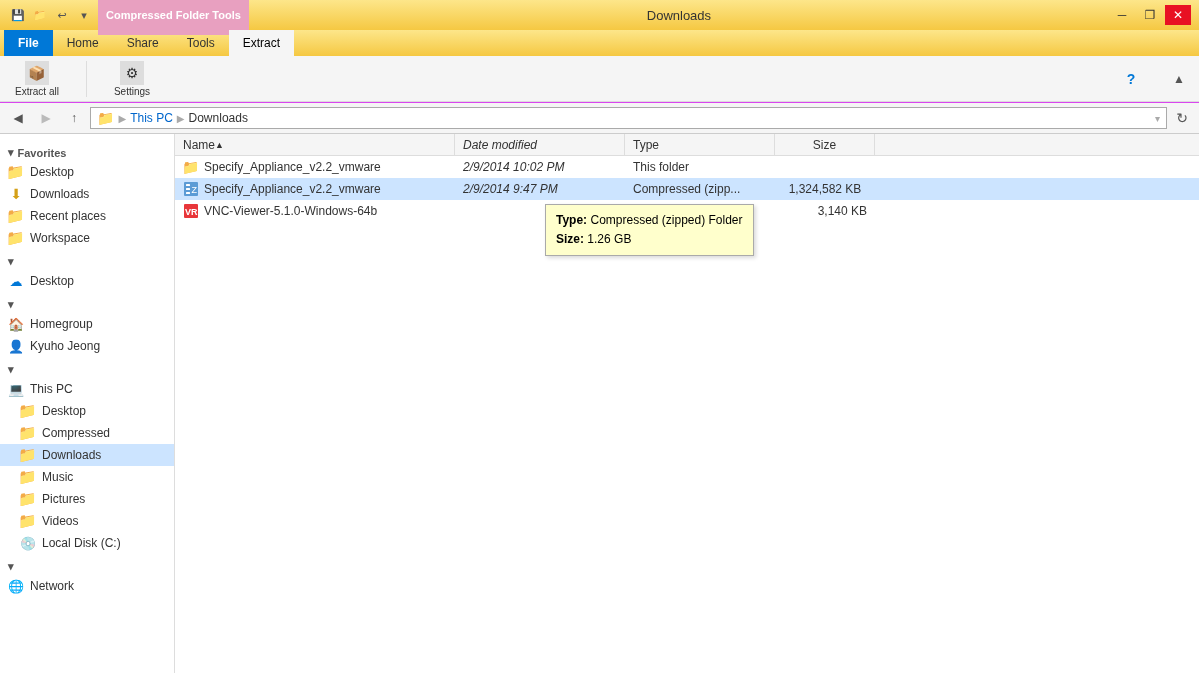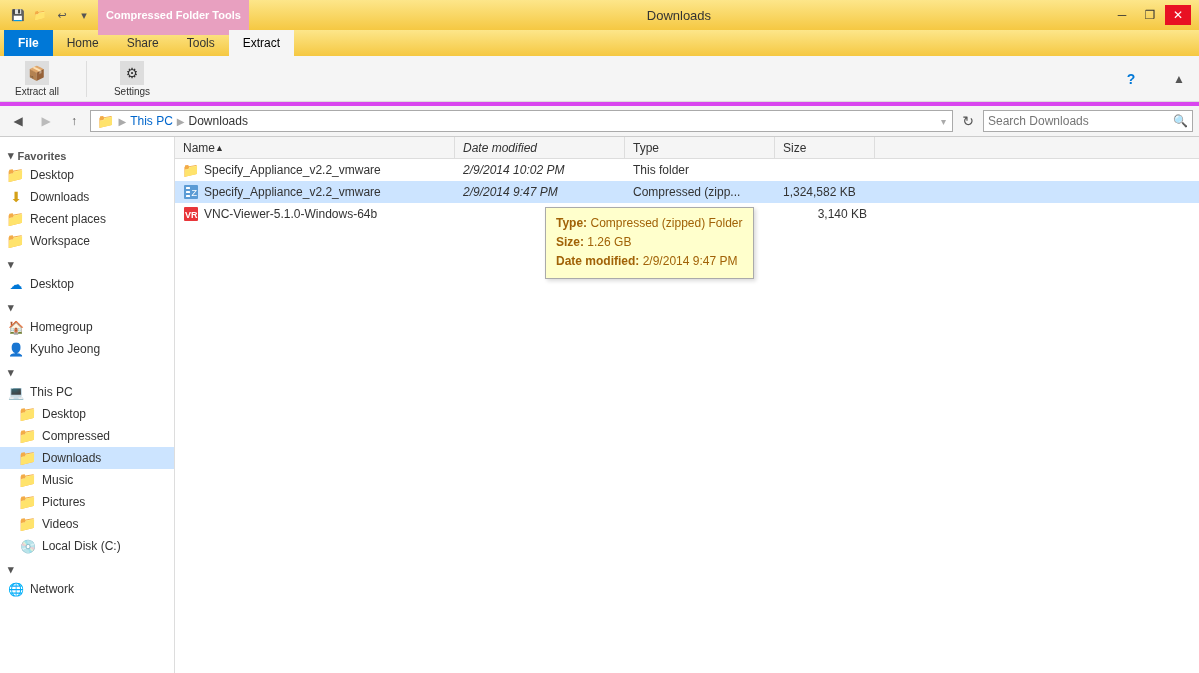--- a/index.html
+++ b/index.html
@@ -37,21 +37,21 @@
       color: #333;
       background: transparent;
       border: none;
       cursor: pointer;
     }
     .win-btn.close { background: #e81123; color: #fff; }
 
     
     .ribbon {
       background: #f5f5f5;
-      border-bottom: 4px solid #d946ef;
+      border-bottom: 1px solid #d946ef;
     }
     .ribbon-tabs {
       display: flex;
       align-items: flex-end;
       height: 26px;
       background: linear-gradient(to bottom, #fde68a, #f5c842);
       padding: 0 4px;
       gap: 0;
     }
     .ribbon-tab {
@@ -259,21 +259,21 @@
       border-right: 1px solid #ddd;
       cursor: pointer;
       display: flex;
       align-items: center;
       gap: 0;
       height: 100%;
     }
     .col-name { width: 280px; }
     .col-date { width: 170px; font-style: italic; }
     .col-type { width: 150px; }
-    .col-size { width: 100px; text-align: right; justify-content: flex-start; }
+    .col-size { width: 100px; text-align: right; justify-content: center; }
 
     
     .file-row {
       display: flex;
       align-items: center;
       height: 22px;
       font-size: 12px;
       color: #333;
       cursor: pointer;
       position: relative;
@@ -291,21 +291,21 @@
 
     
     .tooltip {
       position: absolute;
       left: 370px;
       top: 26px;
       background: #ffffcc;
       border: 1px solid #aaa;
       padding: 6px 10px;
       font-size: 12px;
-      color: #a16207;
+      color: #000000;
       z-index: 100;
       line-height: 1.6;
       box-shadow: 2px 2px 4px rgba(0,0,0,0.15);
     }
 
     
     ::-webkit-scrollbar { width: 12px; }
     ::-webkit-scrollbar-track { background: #f0f0f0; }
     ::-webkit-scrollbar-thumb { background: #c0c0c0; border: 2px solid #f0f0f0; }
 
@@ -382,24 +382,20 @@
   <button class="nav-btn">↑</button>
   <div class="address-path">
     <span style="color:#c8a82a; font-size:14px;">📁</span>
     <span class="path-sep">▶</span>
     <span class="path-part clickable">This PC</span>
     <span class="path-sep">▶</span>
     <span class="path-part">Downloads</span>
     <span class="path-sep" style="margin-left:auto;">▾</span>
   </div>
   <button class="refresh-btn">↻</button>
-  <div class="search-box">
-    <input class="search-input" type="text" placeholder="Search Downloads" style="">
-    <span class="search-icon-btn">🔍</span>
-  </div>
 </div>
 
 <div class="main-layout" style="height: 555px;">
 
   <div class="sidebar">
 
     <div class="sidebar-group-label">
       <span>▾</span>
       <span>Favorites</span>
     </div>
@@ -572,21 +568,20 @@
       <div class="file-cell col-type">
         <span>Compressed (zipp...</span>
       </div>
       <div class="file-cell col-size">
         <span>1,324,582 KB</span>
       </div>
 
       <div class="tooltip">
         <div><strong>Type:</strong> <span>Compressed (zipped) Folder</span></div>
         <div><strong>Size:</strong> <span>1.26 GB</span></div>
-        <div><strong>Date modified:</strong> <span>2/9/2014 9:47 PM</span></div>
       </div>
     </div>
 
     <div class="file-row">
       <div class="file-cell col-name">
         <div class="file-icon">
           <svg width="16" height="16" viewBox="0 0 16 16">
             <rect x="1" y="1" width="14" height="14" fill="#e8363a" rx="1"></rect>
             <text x="2" y="12" font-size="9" fill="#fff" font-family="Arial" font-weight="bold">VR</text>
           </svg>

